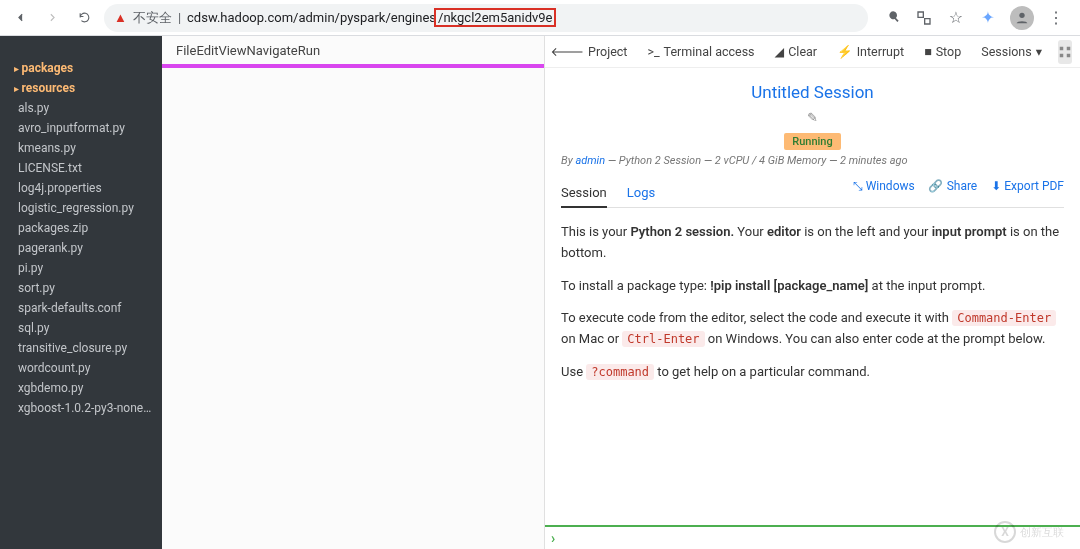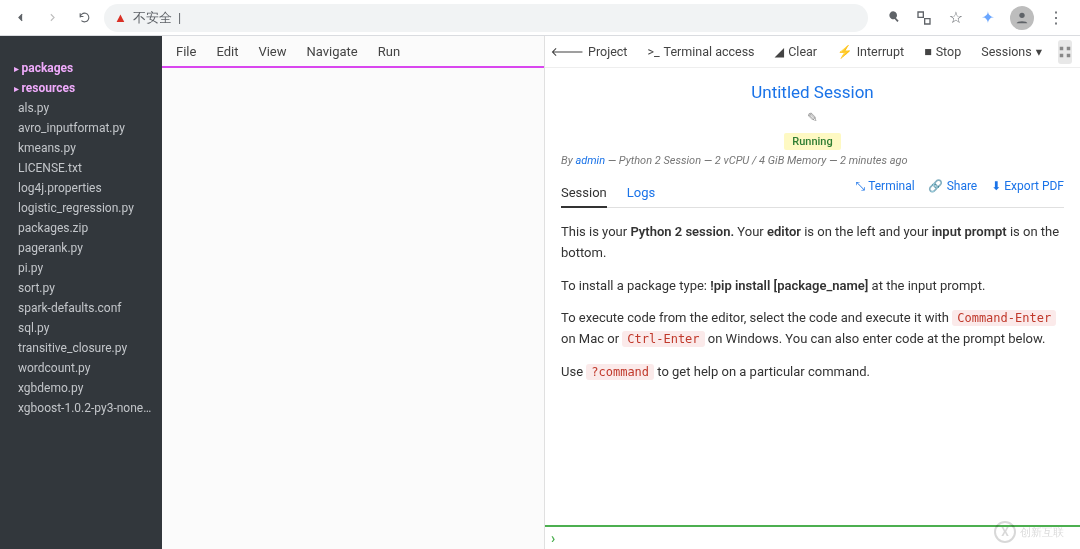--- a/index.html
+++ b/index.html
@@ -15,40 +15,40 @@
 .br-actions { display:flex; align-items:center; gap:12px; padding:0 6px; }
 .br-icon { width:20px; height:20px; display:flex; align-items:center; justify-content:center; color:#5f6368; font-size:16px; }
 .avatar-circle { width:24px; height:24px; border-radius:50%; background:#bdbdbd; display:flex; align-items:center; justify-content:center; }
 
 .app { display:flex; height:513px; }
 .sidebar { width:162px; background:#32373c; color:#c3c6ca; font-size:12px; overflow:hidden; padding-top:22px; }
 .sidebar .proj { display:flex; align-items:center; justify-content:space-between; padding:4px 10px; color:#9aa0a6; }
 .sidebar .proj .refresh { font-size:12px; }
 .tree { list-style:none; }
 .tree li { padding:3px 10px 3px 14px; white-space:nowrap; overflow:hidden; text-overflow:ellipsis; cursor:pointer; }
-.tree li.folder { font-weight:bold; color:#f0abfc; }
+.tree li.folder { font-weight:bold; color:#fdba74; }
 .tree li.folder::before { content:"▸ "; font-size:10px; font-weight:normal; }
 .tree li.file { padding-left:18px; color:#c3c6ca; font-weight:normal; }
 
 .editor-pane { flex:1; background:#fbfbfb; display:flex; flex-direction:column; border-right:1px solid #e0e0e0; min-width:0; }
-.editor-menu { height:32px; display:flex; align-items:center; gap:20px; padding:0 14px; font-size:13px; color:#444; border-bottom:2px solid #d946ef; }
+.editor-menu { height:32px; display:flex; align-items:center; padding:0 14px; font-size:13px; color:#444; border-bottom:4px solid #d946ef; }
 .editor-menu span { cursor:pointer; }
 .editor-body { flex:1; background:#fbfbfb; }
 
 .right-pane { width:535px; display:flex; flex-direction:column; background:#fff; }
 .top-actions { height:32px; border-bottom:1px solid #eee; display:flex; align-items:center; justify-content:flex-end; gap:4px; padding:0 8px; font-size:12.5px; color:#444; }
 .top-actions .act { display:flex; align-items:center; gap:4px; padding:4px 8px; cursor:pointer; border-radius:3px; white-space:nowrap; }
 .top-actions .grid-icon { width:24px; height:24px; background:#e8e8e8; display:flex; align-items:center; justify-content:center; border-radius:3px; margin-left:4px; }
 .icon-sm { width:13px; height:13px; display:inline-block; }
 
 .session-area { padding:14px 16px 0 16px; }
 .sess-title { display:flex; align-items:center; gap:8px; margin-bottom:4px;flex-direction:column; }
 .sess-title .name { color:#1a73e8; font-size:17px; font-weight:400; }
 .sess-title .edit-i { color:#888; font-size:13px; cursor:pointer; }
-.badge { background:#fef9c3; color:#2e7d32; font-size:11px; padding:2px 8px; border-radius:2px; font-weight:500; }
+.badge { background:#fdba74; color:#2e7d32; font-size:11px; padding:2px 8px; border-radius:2px; font-weight:500; }
 .meta { font-size:11px; color:#777; margin-bottom:12px;font-style:italic; }
 .meta .user { color:#1a73e8; }
 
 .tabs-row { display:flex; align-items:flex-start; border-bottom:1px solid #e0e0e0; font-size:13px; }
 .tabs-row .tab { padding:6px 0; margin-right:20px; cursor:pointer; color:#1a73e8; }
 .tabs-row .tab.active { color:#333; border-bottom:2px solid #333; margin-bottom:-1px; }
 .tabs-row .spacer { flex:1; }
 .tabs-row .link-act { color:#1a73e8; font-size:12px; margin-left:14px; cursor:pointer; display:flex; align-items:center; gap:3px; }
 
 .content { padding:14px 16px; font-size:13px; color:#333; line-height:1.6; }
@@ -80,20 +80,21 @@
     </div>
   <div class="nav-btn">
       <svg class="icon-sm" viewBox="0 0 24 24">
         <path d="M4 12a8 8 0 1 1 2.34 5.66M4 4v6h6" stroke="currentColor" stroke-width="2" fill="none"></path>
       </svg>
     </div>
   <div class="addr">
     <span class="warn">▲</span>
     <span class="insecure">不安全</span>
     <span class="insecure">|</span>
+    <span class="url"><span>cdsw.hadoop.com/admin/pyspark/engines</span><span class="hl">/nkgcl2em5anidv9e</span></span>
   </div>
   <div class="br-actions">
     <span class="br-icon">
         <svg width="16" height="16" viewBox="0 0 24 24">
           <path d="M14 2a6 6 0 1 0 2 11.66L20 18l2-2-4-4A6 6 0 0 0 14 2z" fill="#5f6368"></path>
         </svg>
       </span>
     <span class="br-icon">
         <svg width="16" height="16" viewBox="0 0 24 24">
           <path d="M3 3h8v8H3zM13 13h8v8h-8z" fill="none" stroke="#5f6368" stroke-width="2"></path>
@@ -189,21 +190,21 @@
         <span class="badge">Running</span>
       </div>
       <div class="meta"><span>By </span><span class="user">admin</span><span> — Python 2 Session — 2 vCPU / 4 GiB Memory — 2 minutes ago</span></div>
 
       <div class="tabs-row">
         <span class="tab active">Session</span>
         <span class="tab">Logs</span>
         <span class="spacer"></span>
         <span class="link-act">
             <span>⤡</span>
-            <span>Terminal</span>
+            <span>Windows</span>
           </span>
         <span class="link-act">
             <span>🔗</span>
             <span>Share</span>
           </span>
         <span class="link-act">
             <span>⬇</span>
             <span>Export PDF</span>
           </span>
       </div>

